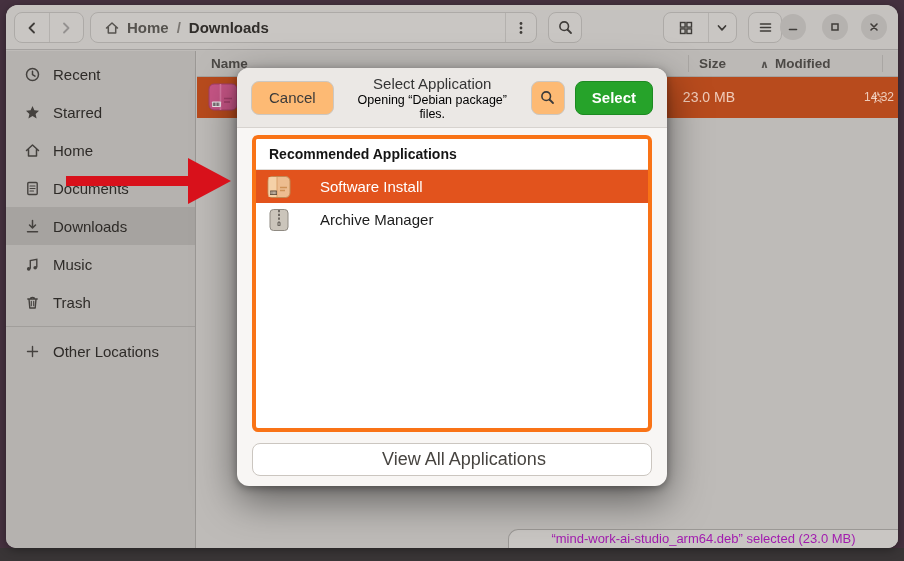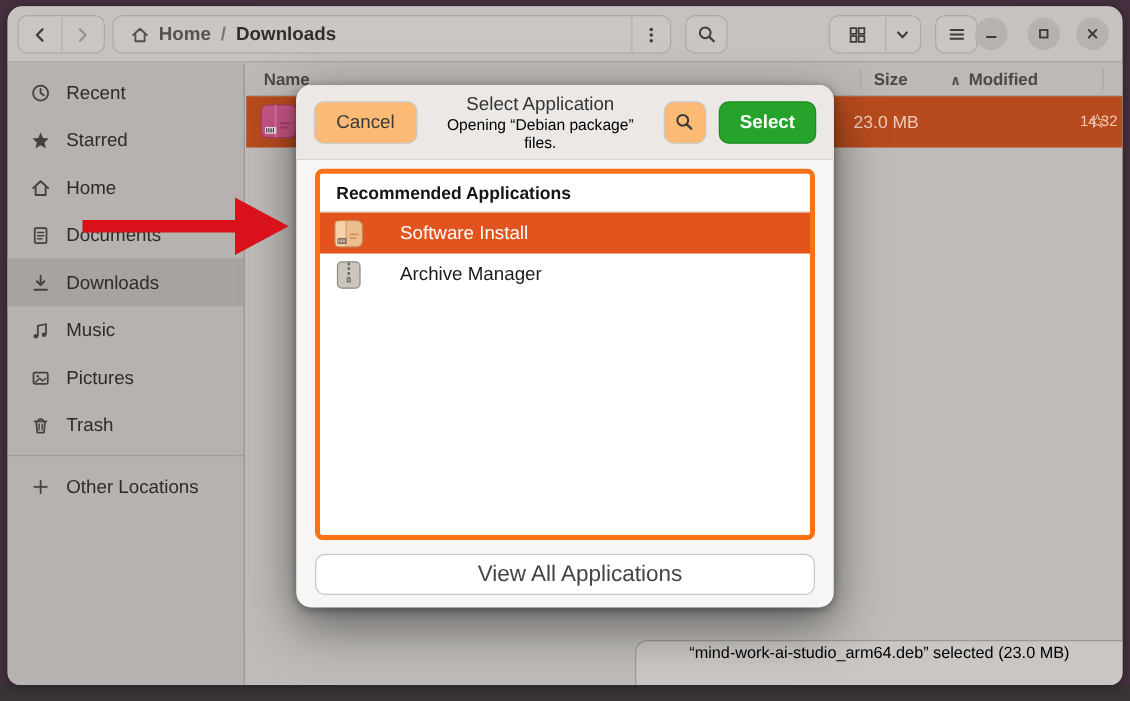--- a/index.html
+++ b/index.html
@@ -69,23 +69,23 @@
   .file-row .fname { position:absolute; left:52px; top:0; line-height:41px; font-size:14px;
                      color:rgba(255,240,230,.85); }
   .file-row .fsize { position:absolute; left:407px; width:131px; top:0; line-height:41px;
                      font-size:14px; color:rgba(255,240,230,.78); text-align:right; }
   .file-row .ftime { position:absolute; left:592px; width:105px; top:0; line-height:41px;
                      font-size:12px; color:rgba(255,240,230,.78); text-align:right; }
   .file-row .fstar { position:absolute; left:666px; width:30px; top:0; line-height:41px;
                      font-size:16px; color:rgba(255,245,238,.85); text-align:center; }
   .deb-icon { position:absolute; left:9px; top:3px; width:34px; height:34px; }
 
-  .statusbar { position:absolute; right:0; bottom:0; width:390px; height:36px; background:#c9c6c3;
+  .statusbar { position:absolute; right:0; bottom:0; width:390px; height:19px; background:#c9c6c3;
                border-top:1px solid #9b9895; border-left:1px solid #9b9895;
-               border-radius:10px 0 0 0; font-size:13px; color:#000000; text-align:center;
+               border-radius:10px 0 0 0; font-size:13px; color:#a21caf; text-align:center;
                line-height:18px; }
 
   
   .dialog { position:absolute; left:237px; top:68px; width:430px; height:418px; background:#f8f6f4;
             border-radius:12px; z-index:5; box-shadow:0 14px 40px rgba(0,0,0,.5), 0 2px 8px rgba(0,0,0,.35); }
   .dlg-header { position:absolute; left:0; top:0; right:0; height:60px; background:#ebe8e5;
                 border-bottom:1px solid #d7d3cf; border-radius:12px 12px 0 0;
                 display:flex; align-items:center; padding:0 14px; gap:10px; }
   .dlg-btn { height:34px; border-radius:8px; background:#fdba74; border:1px solid #ccc7c1;
              font-size:15px; color:#3a3a3a; display:flex; align-items:center; justify-content:center;
@@ -238,28 +238,20 @@
       <div class="side-item">
         <svg class="side-icon" viewBox="0 0 17 17">
             <path d="M6.3 12.8 V4.6 L12.8 3.4 V11.6" fill="none" stroke="#44413e" stroke-width="1.4"></path>
             <circle cx="4.7" cy="12.9" r="1.8" fill="#44413e"></circle>
             <circle cx="11.2" cy="11.7" r="1.8" fill="#44413e"></circle>
           </svg>
         <span>Music</span>
       </div>
       <div class="side-item">
         <svg class="side-icon" viewBox="0 0 17 17">
-            <rect x="2.8" y="4" width="11.4" height="9" rx="1" fill="none" stroke="#44413e" stroke-width="1.4"></rect>
-            <circle cx="6.2" cy="7" r="1" fill="#44413e"></circle>
-            <path d="M4 12 L7.8 8.6 L10 10.8 L12.8 8.4" fill="none" stroke="#44413e" stroke-width="1.3"></path>
-          </svg>
-        <span>Pictures</span>
-      </div>
-      <div class="side-item">
-        <svg class="side-icon" viewBox="0 0 17 17">
             <path d="M3.8 5 H13.2 M6.5 5 C6.5 2.8 10.5 2.8 10.5 5" fill="none" stroke="#44413e" stroke-width="1.4" stroke-linecap="round"></path>
             <path d="M5 5 L5.8 14 H11.2 L12 5" fill="none" stroke="#44413e" stroke-width="1.4" stroke-linejoin="round"></path>
             <path d="M7.3 7.2 V11.8 M9.7 7.2 V11.8" stroke="#44413e" stroke-width="1.1" stroke-linecap="round"></path>
           </svg>
         <span>Trash</span>
       </div>
       <div class="side-sep"></div>
       <div class="side-item">
         <svg class="side-icon" viewBox="0 0 17 17">
             <path d="M8.5 3.5 V13.5 M3.5 8.5 H13.5" stroke="#44413e" stroke-width="1.4" stroke-linecap="round"></path>

